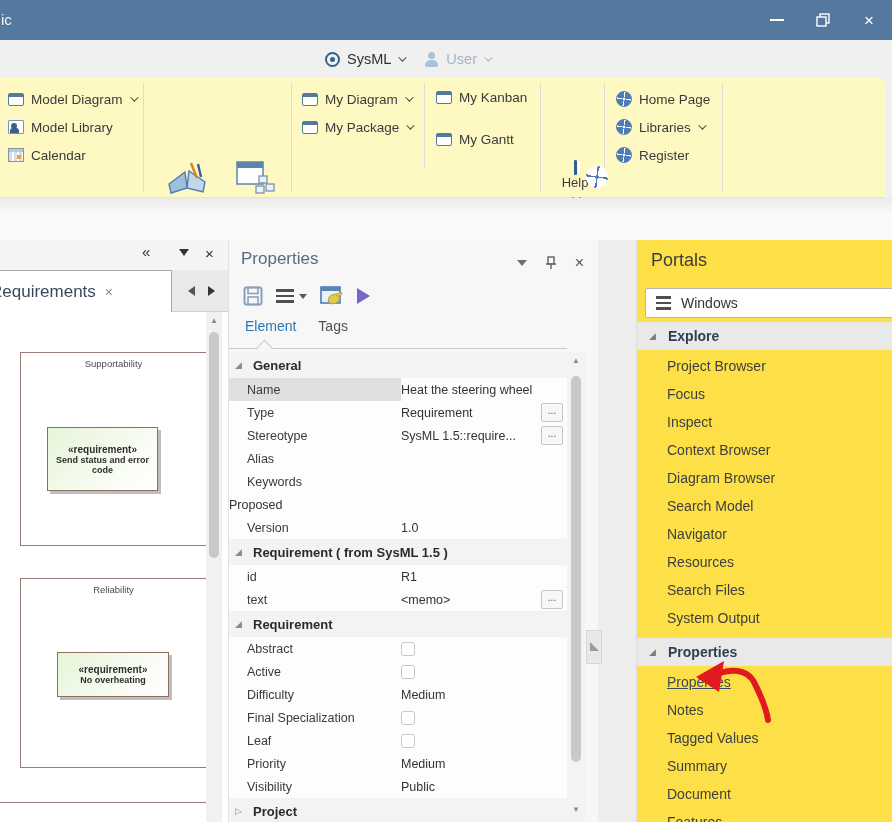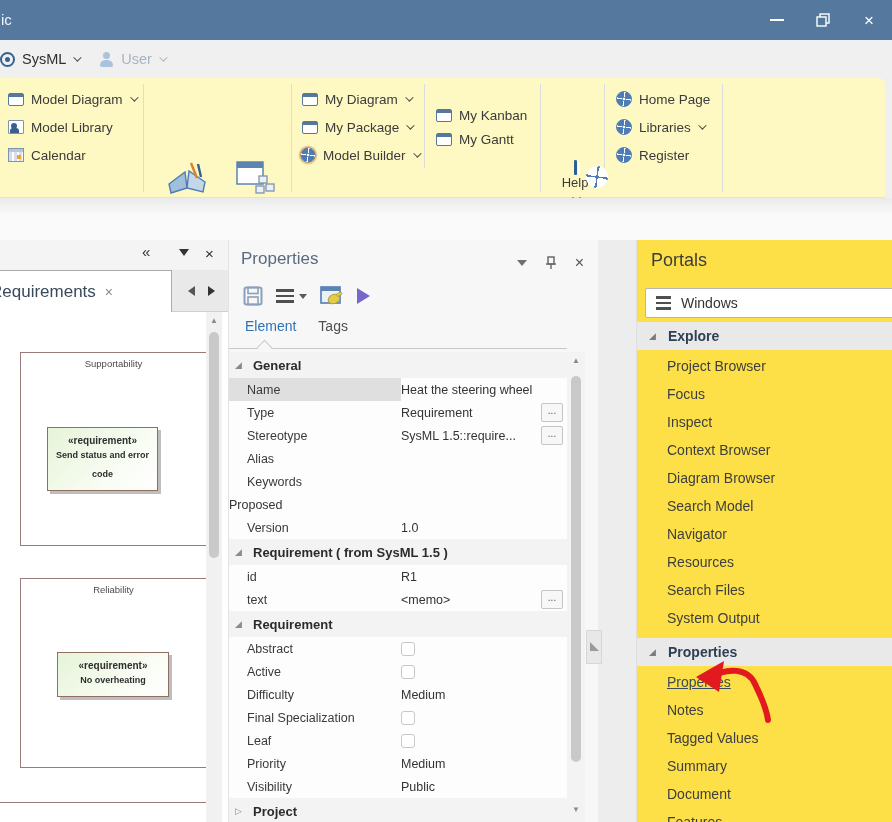--- a/index.html
+++ b/index.html
@@ -9,21 +9,21 @@
 
   
   .titlebar { position:absolute; left:0; top:0; width:892px; height:40px; background:#54789E; color:#fff; }
   .title-frag { position:absolute; left:1px; top:11px; font-size:15px; color:#F2F5F8; }
   .winbtn { position:absolute; top:0; width:46px; height:40px; display:flex; align-items:center; justify-content:center; }
   .btn-min { right:92px; } .btn-max { right:46px; } .btn-close { right:0; }
   .min-glyph { width:14px; border-top:2px solid #fff; }
   .close-glyph { font-size:17px; line-height:1; color:#fff; }
 
   
-  .account-row { position:absolute; left:0; top:40px; width:825px; height:38px; display:flex; align-items:center; justify-content:flex-start; padding-right:10px; gap:7px; background:#F0F0F0; }
+  .account-row { position:absolute; left:0; top:40px; width:825px; height:38px; display:flex; align-items:center; justify-content:center; padding-right:10px; gap:7px; background:#F0F0F0; }
   .eye-ring { width:15px; height:15px; border:2.5px solid #33648F; border-radius:50%; position:relative; }
   .eye-ring::after { content:""; position:absolute; left:3px; top:3px; width:5px; height:5px; background:#33648F; border-radius:50%; }
   .persp-label { font-size:14.5px; color:#2F2F2F; }
   .user-label { font-size:14.5px; color:#A7B4C2; }
   .person-ic { width:15px; height:15px; position:relative; }
   .person-ic::before { content:""; position:absolute; left:4px; top:0; width:7px; height:7px; border-radius:50%; background:#A9C3DC; }
   .person-ic::after { content:""; position:absolute; left:1px; top:8px; width:13px; height:7px; border-radius:6px 6px 2px 2px; background:#A9C3DC; }
   .chv { display:inline-block; width:6px; height:6px; border-right:1.6px solid #444; border-bottom:1.6px solid #444; transform:rotate(45deg) translateY(-2px); }
   .chv.lt { border-color:#A7B4C2; }
 
@@ -74,21 +74,21 @@
   .dtab { position:absolute; left:0; top:0; width:172px; height:42px; background:#fff; border-top:1px solid #ABABAB; border-right:1px solid #ABABAB; overflow:hidden; display:flex; align-items:center; }
   .dtab-text { font-size:17px; color:#3A4A5A; margin-left:-10px; white-space:nowrap; }
   .dtab-close { font-size:14px; color:#8A8A8A; margin-left:9px; }
   .tri-l { width:0;height:0;border-right:7px solid #555;border-top:5px solid transparent;border-bottom:5px solid transparent; }
   .tri-r { width:0;height:0;border-left:7px solid #333;border-top:5px solid transparent;border-bottom:5px solid transparent; }
   .canvas { position:absolute; left:0; top:72px; width:228px; height:510px; background:#fff; overflow:hidden; }
   .frame { position:absolute; border:1px solid #9B7B78; background:#fff; }
   .ftitle { text-align:center; font-size:9.5px; color:#4A4A4A; padding-top:5px; }
   .reqbox { position:absolute; border:1px solid #8E7061; background:linear-gradient(135deg,#E6F4D8,#FAFDF6 70%,#FFFFFF); box-shadow:3px 3px 0 rgba(168,168,168,.75); display:flex; flex-direction:column; justify-content:center; text-align:center; color:#2E2E2E; padding:2px; }
   .reqbox .st { font-size:10px; font-weight:bold; }
-  .reqbox .nm { font-size:9px; font-weight:bold; line-height:19px; }
+  .reqbox .nm { font-size:9px; font-weight:bold; line-height:10px; }
   .frame-partial { position:absolute; left:0; top:490px; width:206px; border-top:1px solid #9B7B78; }
   .dscroll { position:absolute; left:206px; top:0; width:16px; height:510px; background:#F1F1F1; }
   .dscroll .up { position:absolute; left:0; top:4px; width:16px; text-align:center; font-size:8px; color:#8A8A8A; }
   .dscroll .thumb { position:absolute; left:3px; top:20px; width:10px; height:226px; background:#C9C9C9; border-radius:5px; }
 
   
   .panel-props { position:absolute; left:228px; top:240px; width:370px; height:582px; background:#F7F7F7; border-left:1px solid #E3E3E3; }
   .pp-title { position:absolute; left:12px; top:9px; font-size:17px; color:#5A6B7E; }
   .pp-hicons { position:absolute; right:14px; top:14px; display:flex; gap:18px; align-items:center; color:#6B6B6B; }
   .pp-close { font-size:16px; color:#555; }
@@ -209,29 +209,24 @@
   <div class="rib-item" style="left:302px; top:8px;">
     <span class="win-ic"></span>
     <span>My Diagram</span>
       <span class="chv"></span>
   </div>
   <div class="rib-item" style="left:302px; top:36px;">
     <span class="win-ic"></span>
     <span>My Package</span>
       <span class="chv"></span>
   </div>
-  <div class="rib-item" style="left:300px; top:64px;">
-    <span class="pinwheel tan"></span>
-    <span>Model Builder</span>
-      <span class="chv"></span>
-  </div>
 
   <div class="vsep" style="left:424px; top:6px; height:84px;"></div>
 
-  <div class="rib-item" style="left:436px; top:24px;">
+  <div class="rib-item" style="left:436px; top:6px;">
     <span class="win-ic"></span>
     <span>My Kanban</span>
   </div>
   <div class="rib-item" style="left:436px; top:48px;">
     <span class="win-ic"></span>
     <span>My Gantt</span>
   </div>
 
   <div class="grp-label" style="left:318px;">Personal</div>
 

